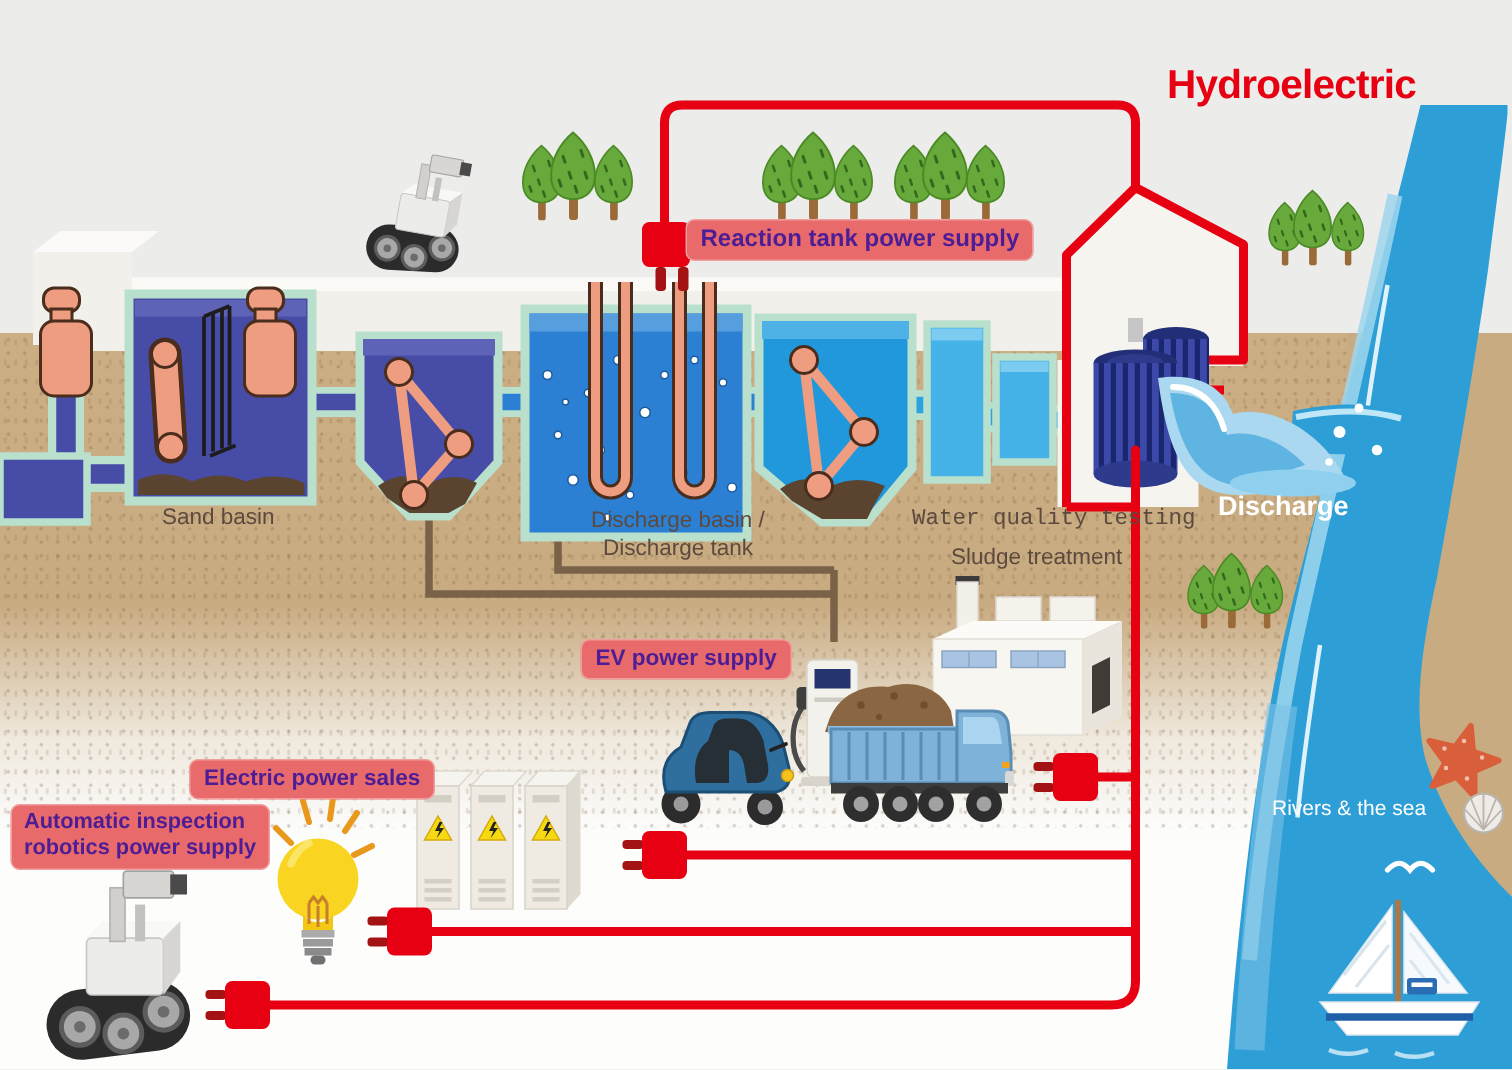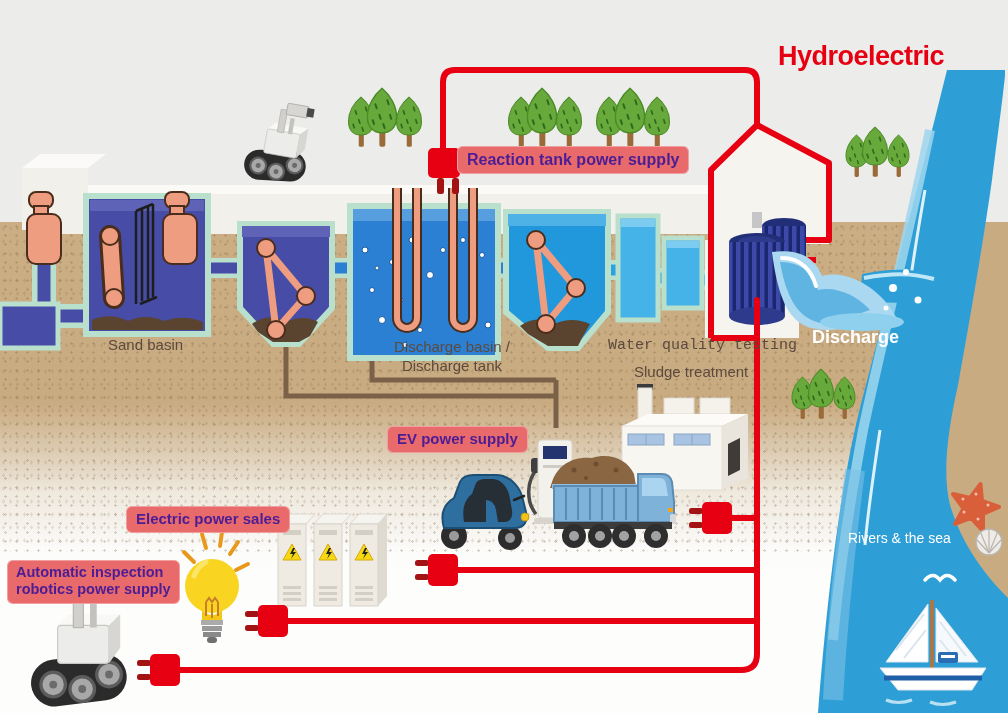--- a/index.html
+++ b/index.html
@@ -478,21 +478,21 @@
     </g>
   </svg>
 
   <div class="title">
     <div>Hydroelectric</div>
   </div>
 
   <div class="pill" style="left:457px;top:146px;font-size:16px;">Reaction tank power supply</div>
   <div class="pill" style="left:387px;top:426px;">EV power supply</div>
   <div class="pill" style="left:126px;top:490px;margin-top:16px;">Electric power sales</div>
-  <div class="pill two" style="left:7px;top:560px;">
+  <div class="pill two" style="left:7px;top:536px;">
     <span>Automatic inspection</span>
     <span>robotics power supply</span>
   </div>
 
   <div class="plabel" style="left:108px;top:336px;">Sand basin</div>
   <div class="plabel" style="left:394px;top:338px;">
     <div>Discharge basin /</div>
     <div>Discharge tank</div>
   </div>
   <div class="plabel" style="left:608px;top:337px;font-family:Liberation Mono, monospace;">Water quality testing</div>

